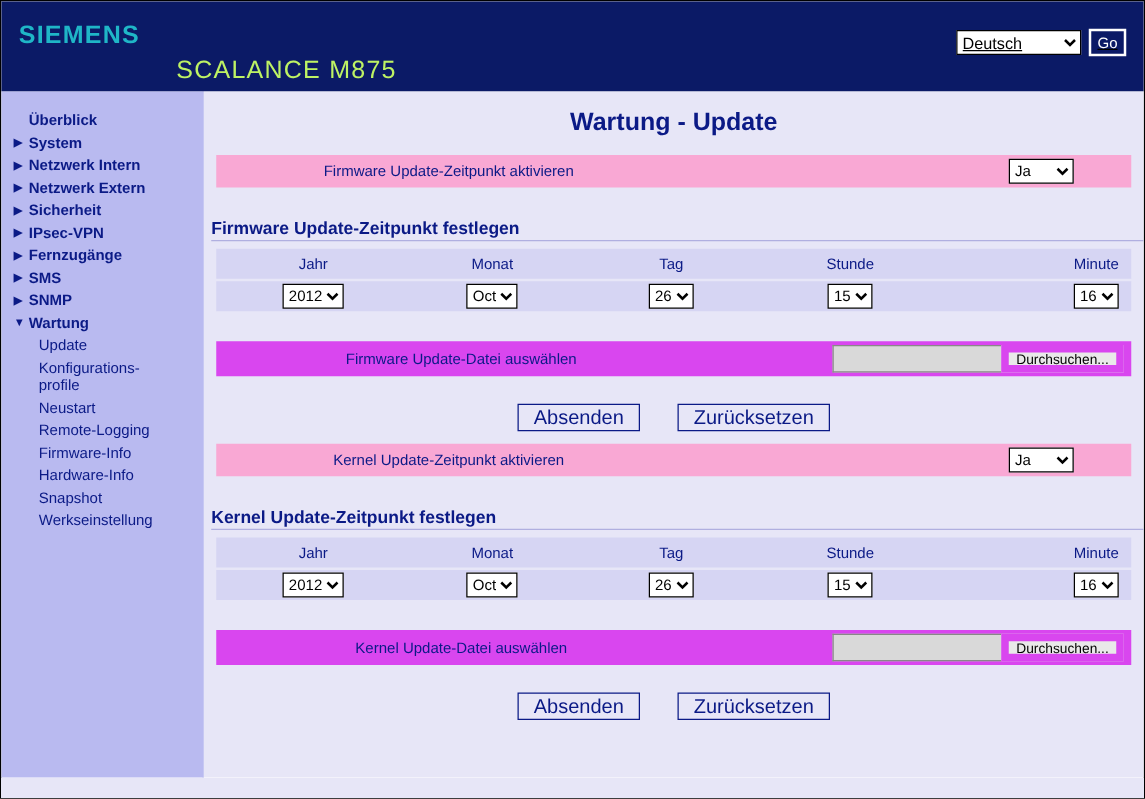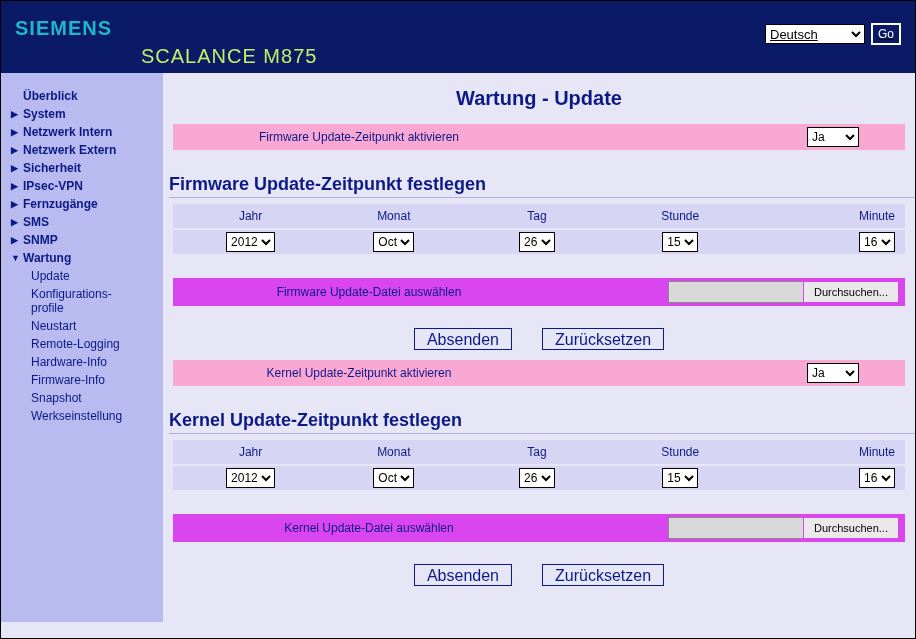--- a/index.html
+++ b/index.html
@@ -144,21 +144,21 @@
     flex: 1;
     display: flex;
     justify-content: flex-end;
     align-items: center;
     gap: 4px;
     padding-right: 40px;
   }
   .section-title {
     color: #0b1a86;
     font-weight: bold;
-    font-size: 18px;
+    font-size: 14px;
     margin: 24px 0 6px 6px;
     border-bottom: 1px solid #b0afe0;
     padding-bottom: 2px;
   }
   .table5 {
     margin: 0 10px;
   }
   .thead5, .tbody5 {
     display: flex;
     background: #d6d5f3;
@@ -205,21 +205,21 @@
     width: 135px;
     height: 22px;
     background: #d9d9d9;
     border: 1px solid #888;
     border-right: none;
   }
   .browse-btn {
     height: 22px;
     font-size: 11px;
     background: #e9e9e9;
-    border: 1px solid #d946ef;
+    border: 6px solid #d946ef;
     cursor: pointer;
     padding: 0 6px;
     min-width: 96px;
   }
   .btn-row {
     display: flex;
     justify-content: center;
     gap: 30px;
     margin: 22px 0 10px 0;
   }
@@ -294,22 +294,22 @@
     <div class="nav-item">
         <span class="arrow">▼</span>
         <span>Wartung</span>
       </div>
 
     <div class="nav-sub">Update</div>
     <div class="nav-sub" style="white-space:pre-line">Konfigurations-
 profile</div>
     <div class="nav-sub">Neustart</div>
     <div class="nav-sub">Remote-Logging</div>
+    <div class="nav-sub">Firmware-Info</div>
     <div class="nav-sub">Hardware-Info</div>
-    <div class="nav-sub">Firmware-Info</div>
     <div class="nav-sub">Snapshot</div>
     <div class="nav-sub">Werkseinstellung</div>
   </div>
 
   <div class="content-scroll">
     <div class="content">
 
       <h1 class="page-title">Wartung - Update</h1>
 
       <div class="row-band">

